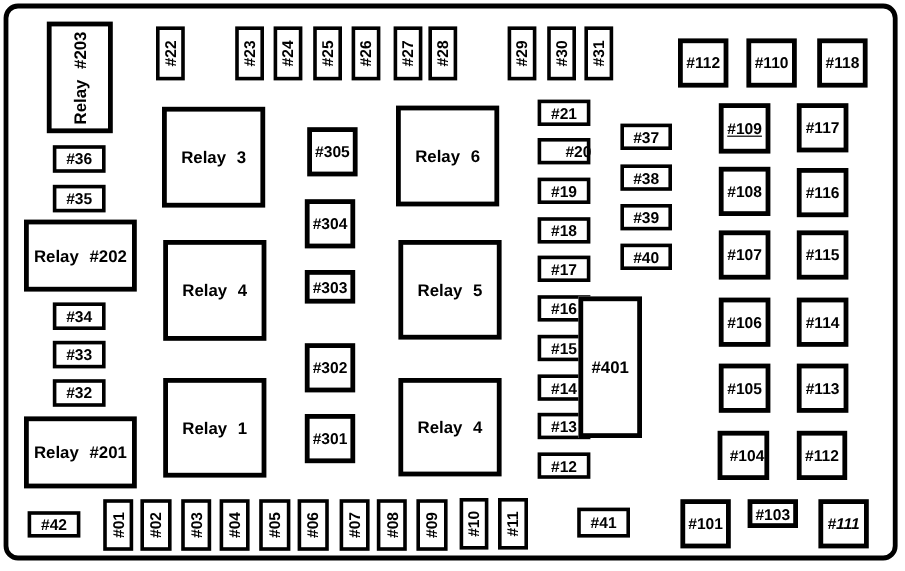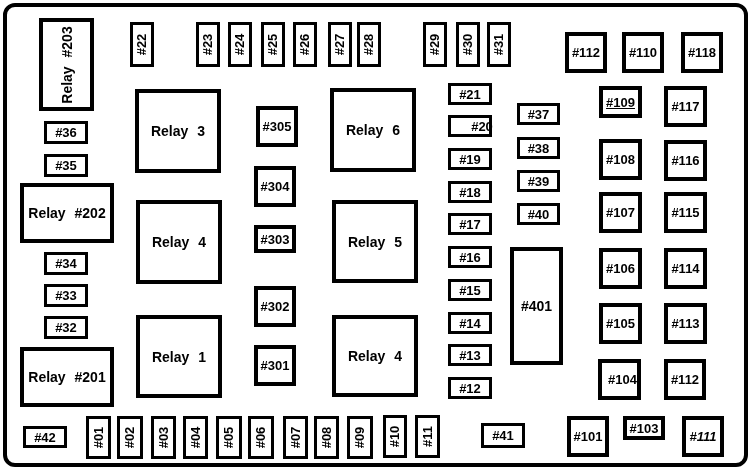--- a/index.html
+++ b/index.html
@@ -184,24 +184,24 @@
     </div>
     <div class="box kind-fuse" style="left: 517px; top: 137px; width: 43px; height: 22px;">
       <span>#38</span>
     </div>
     <div class="box kind-fuse" style="left: 517px; top: 170px; width: 43px; height: 22px;">
       <span>#39</span>
     </div>
     <div class="box kind-fuse" style="left: 517px; top: 203px; width: 43px; height: 22px;">
       <span>#40</span>
     </div>
-    <div class="box kind-tall" style="left: 510px; top: 247px; width: 53px; height: 118px; text-align: center;">
+    <div class="box kind-tall" style="left: 482px; top: 247px; width: 53px; height: 118px; text-align: center;">
       <span>#401</span>
     </div>
-    <div class="box kind-square" style="left: 599px; top: 86px; width: 43px; height: 32px; text-decoration: underline;">
+    <div class="box kind-square" style="left: 599px; top: 86px; width: 43px; height: 42px; text-decoration: underline;">
       <span>#109</span>
     </div>
     <div class="box kind-square" style="left: 664px; top: 86px; width: 43px; height: 41px;">
       <span>#117</span>
     </div>
     <div class="box kind-square" style="left: 599px; top: 139px; width: 43px; height: 41px;">
       <span>#108</span>
     </div>
     <div class="box kind-square" style="left: 664px; top: 140px; width: 43px; height: 41px;">
       <span>#116</span>

